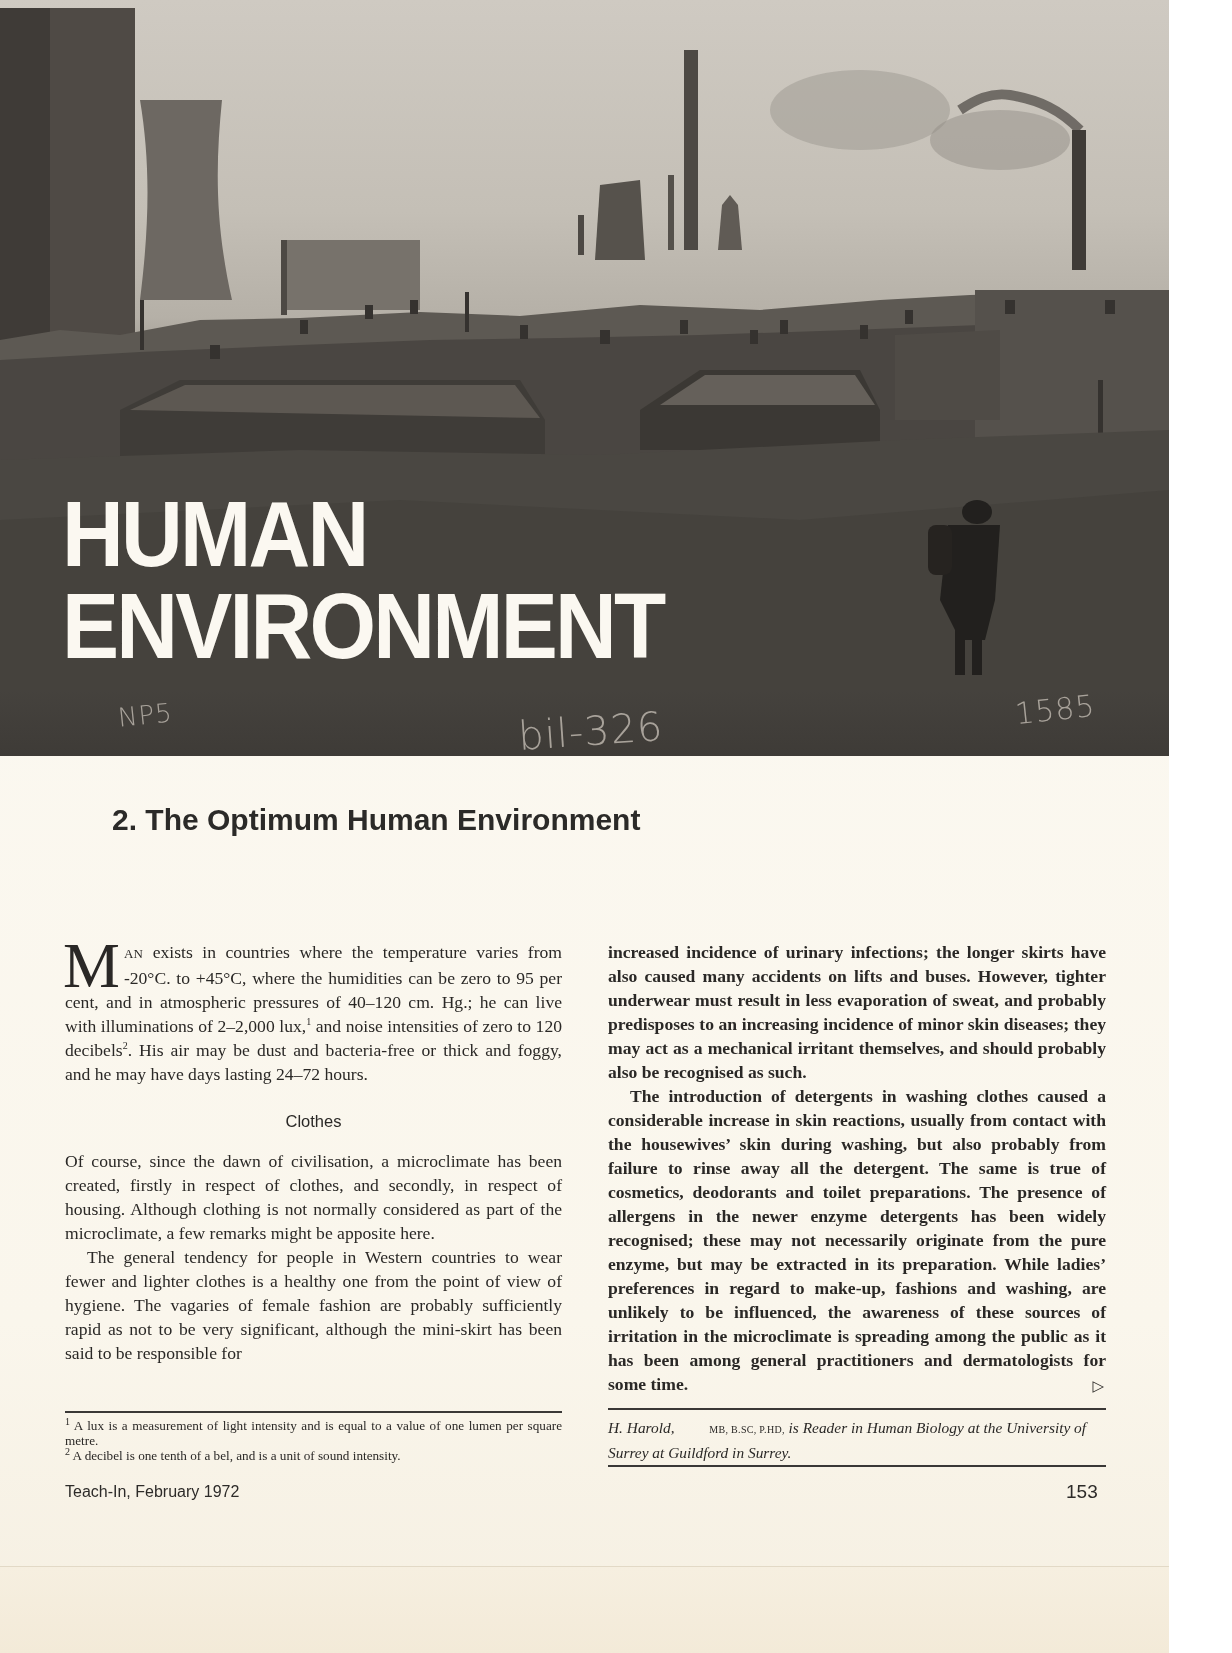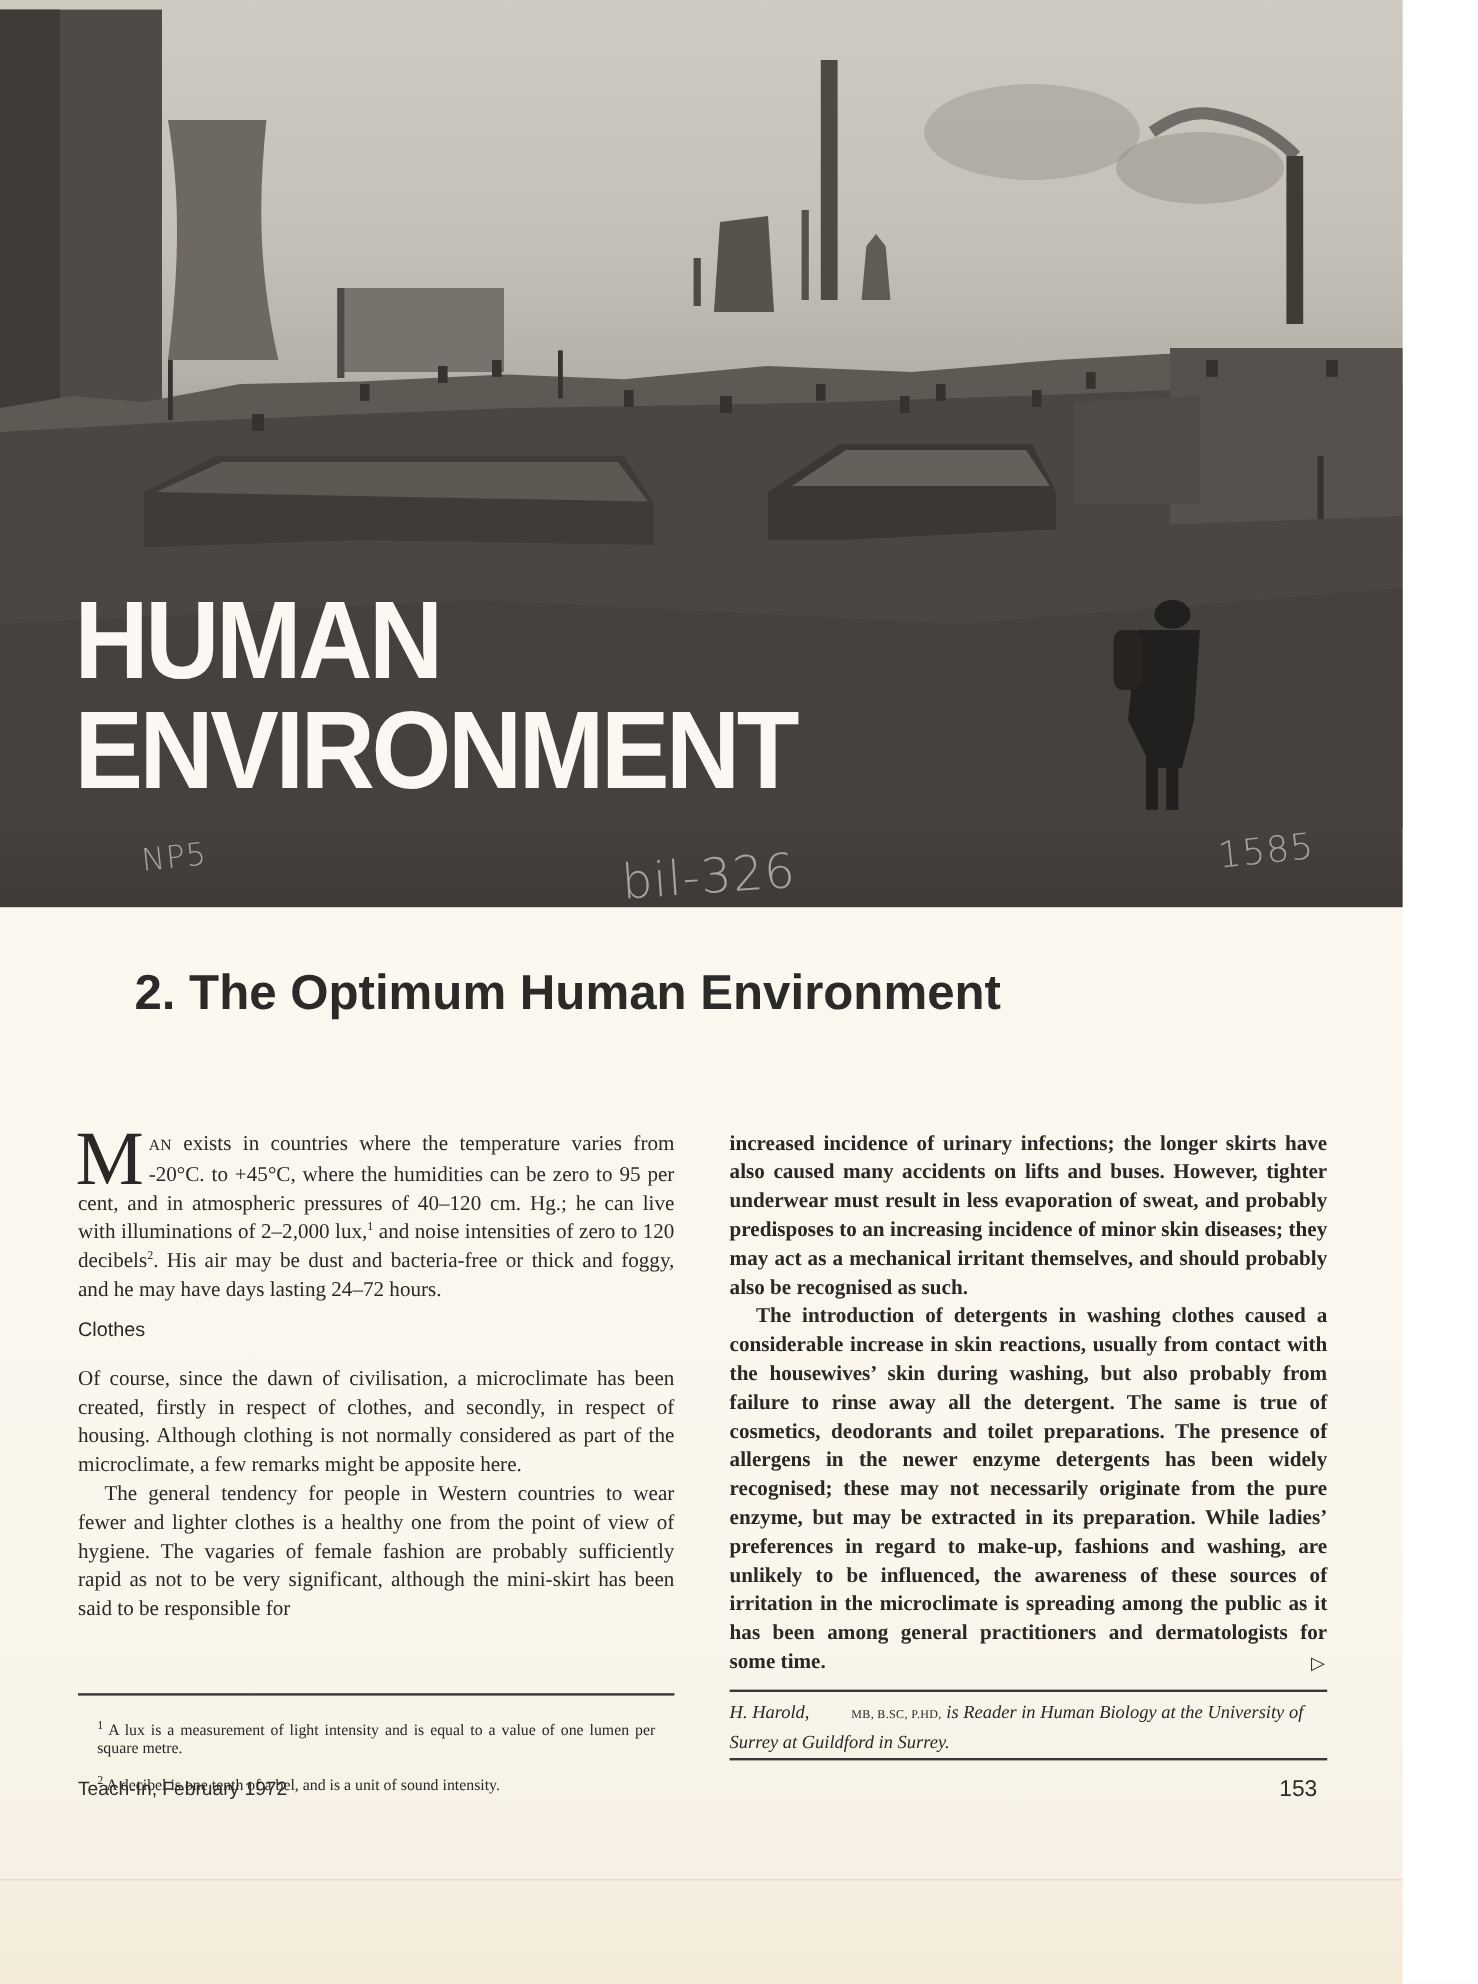--- a/index.html
+++ b/index.html
@@ -46,21 +46,21 @@
     color: #a8a29a;
     letter-spacing: 1px;
   }
   .hand.a { left: 118px; top: 700px; font-size: 26px; transform: rotate(-6deg); }
   .hand.b { left: 518px; top: 708px; font-size: 40px; transform: rotate(-4deg); }
   .hand.c { left: 1015px; top: 692px; font-size: 30px; transform: rotate(-6deg); }
   
   .headline {
     position: absolute; left: 112px; top: 772px; width: 960px;
     font-family: "Liberation Sans", sans-serif;
-    font-weight: bold; font-size: 41px; line-height: 56px;
+    font-weight: bold; font-size: 30px; line-height: 56px;
     color: #2b2a28; white-space: nowrap;
   }
   .author {
     position: absolute; left: 0; width: 1169px; top: 846px; text-align: center;
     font-family: "Liberation Sans", sans-serif;
     font-style: italic; font-size: 25px; color: #2d2b29;
     padding-left: 0px;
   }
   .author span { position: relative; left: 0; }
   
@@ -74,31 +74,31 @@
   .col p { margin: 0; }
   .col p.indent { text-indent: 22px; }
   .dropcap {
     float: left; font-size: 64px; line-height: 48px;
     margin: 2px 4px 0 -2px; font-weight: normal;
     font-family: "Liberation Serif", serif;
   }
   .smallcaps { font-size: 13px; letter-spacing: 0.3px; margin-top: 32px; }
   .subhead {
     font-family: "Liberation Sans", sans-serif; font-size: 16.5px;
-    text-align: left; margin: 10px 0 16px 0; line-height: 24px;
+    text-align: center; margin: 23px 0 16px 0; line-height: 24px;
   }
   sup { font-size: 10px; line-height: 0; }
   .arrow { float: right; font-size: 15px; margin-top: 2px; margin-right: 2px; font-family: "DejaVu Sans", sans-serif; }
   
   .rule { position: absolute; height: 2px; background: #3a3836; }
   .footnotes {
     position: absolute; left: 65px; top: 1418px; width: 497px;
     font-size: 13.2px; line-height: 15px; text-align: justify;
   }
-  .footnotes div { margin: 16px; }
+  .footnotes div { margin: 0; }
   .bio {
     position: absolute; left: 608px; top: 1416px; width: 498px;
     font-style: italic; font-size: 15.4px; line-height: 23px;
   }
   .bio .deg { font-style: normal; font-size: 10px; letter-spacing: 0.3px; margin-left: 32px; }
   .footer-left {
     position: absolute; left: 65px; top: 1483px;
     font-family: "Liberation Sans", sans-serif; font-size: 16px; color: #2d2b29;
   }
   .footer-right {

